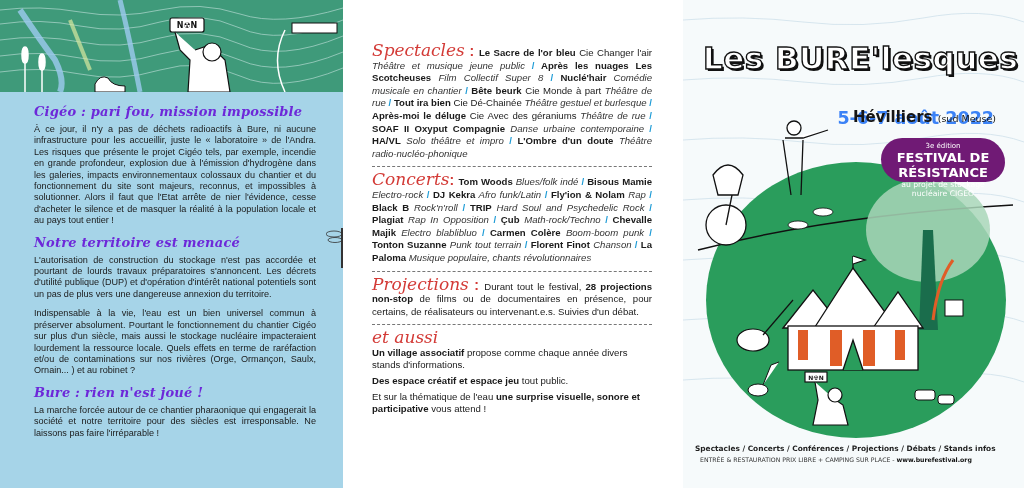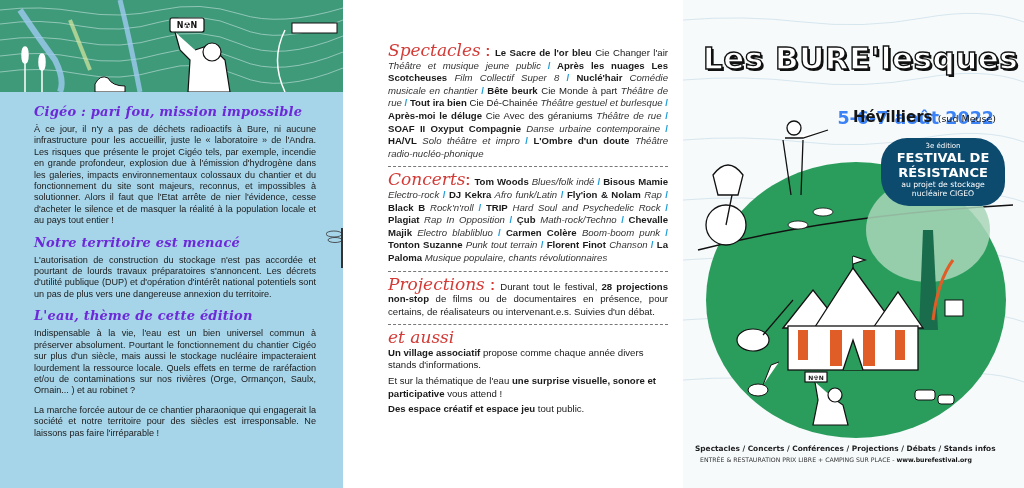--- a/index.html
+++ b/index.html
@@ -6,36 +6,36 @@
   body { width:1024px; height:488px; overflow:hidden; background:#fff; font-family:"Liberation Sans", sans-serif; color:#1a1a1a; position:relative; }
   .panel { position:absolute; top:0; height:488px; }
   
   #left { left:0; width:343px; background:#a6d4e8; }
   #left .banner { position:absolute; left:0; top:0; width:343px; height:92px; background:#3f9a7a; overflow:hidden; }
   #left .content { position:absolute; left:34px; top:104px; width:282px; }
   .lh { font-family:"DejaVu Serif", serif; font-style:italic; font-weight:bold; font-size:13px; color:#6d28d9; margin:0 0 2px 0; letter-spacing:0.2px; }
   .lp { font-size:9.1px; line-height:11.4px; text-align:justify; margin:5px 0 8px 0; }
   
   #mid { left:343px; width:340px; background:#fff; }
-  #mid .content { position:absolute; left:29px; top:44px; width:280px; font-size:9.6px; line-height:12.6px;margin-left:16px; }
+  #mid .content { position:absolute; left:29px; top:44px; width:280px; font-size:9.6px; line-height:12.6px; }
   .sec { margin:0; text-align:justify; }
   .sh { font-family:"DejaVu Serif", serif; font-style:italic; font-size:17px; color:#d33a36; font-weight:normal; }
   .colon { color:#d33a36; font-weight:bold; font-size:14px; }
   .b { font-weight:bold; }
   .i { font-style:italic; color:#333; }
   .sl { color:#1d9bd6; font-weight:bold; }
   .dash { border-top:1px dashed #777; margin:6px 0 6px 0; height:0; }
   .aussi p { margin:0 0 3px 0; }
   
   #right { left:683px; width:341px; background:#f6fafb; overflow:hidden; }
   .title { position:absolute; left:20px; top:40px; font-family:"DejaVu Sans", sans-serif; font-weight:bold; font-size:31px; color:#fff; -webkit-text-stroke:1.4px #111; letter-spacing:0.5px; text-shadow:2px 2px 0 #111; }
   .dates { position:absolute; right:30px; top:88px; font-family:"DejaVu Sans", sans-serif; font-weight:bold; font-size:17.5px; color:#3b82f6;margin-top:20px; }
   .place { position:absolute; right:28px; top:108px; font-family:"DejaVu Sans", sans-serif; font-size:15px; font-weight:bold; color:#151515; }
   .place span { font-weight:normal; font-size:9.5px; }
-  .cloud { position:absolute; left:198px; top:138px; width:124px; height:68px; background:#0c4a6e; border-radius:26px 30px 24px 28px; color:#fff; text-align:center; font-family:"DejaVu Sans", sans-serif; }
+  .cloud { position:absolute; left:198px; top:138px; width:124px; height:44px; background:#701a75; border-radius:26px 30px 24px 28px; color:#fff; text-align:center; font-family:"DejaVu Sans", sans-serif; }
   .cloud .ed { font-size:7px; margin-top:4px; }
   .cloud .fr { font-size:13px; font-weight:bold; }
   .cloud .pj { font-size:7.7px; line-height:9px; }
   .footer1 { position:absolute; left:12px; top:444px; font-family:"DejaVu Sans", sans-serif; font-weight:bold; font-size:7.4px; color:#222; white-space:nowrap; }
   .footer2 { position:absolute; left:17px; top:456px; font-family:"DejaVu Sans", sans-serif; font-size:6.2px; color:#333; white-space:nowrap; }
   .footer2 b { color:#111; }
   svg { display:block; }
 </style>
 </head>
 <body>
@@ -71,22 +71,22 @@
         <path d="M95 84 Q100 74 108 78 Q112 86 125 86 L125 92 L95 92 Z"></path>
         <rect x="292" y="23" width="45" height="10"></rect>
       </g>
     </svg>
   </div>
   <div class="content">
     <h3 class="lh">Cigéo : pari fou, mission impossible</h3>
     <p class="lp">À ce jour, il n'y a pas de déchets radioactifs à Bure, ni aucune infrastructure pour les accueillir, juste le « laboratoire » de l'Andra. Les risques que présente le projet Cigéo tels, par exemple, incendie en grande profondeur, explosion due à l'émission d'hydrogène dans les galeries, impacts environnementaux colossaux du chantier et du fonctionnement du site sont majeurs, reconnus, et impossibles à solutionner. Alors il faut que l'Etat arrête de nier l'évidence, cesse d'acheter le silence et de masquer la réalité à la population locale et au pays tout entier !</p>
     <h3 class="lh">Notre territoire est menacé</h3>
     <p class="lp">L'autorisation de construction du stockage n'est pas accordée et pourtant de lourds travaux préparatoires s'annoncent. Les décrets d'utilité publique (DUP) et d'opération d'intérêt national potentiels sont un pas de plus vers une dangereuse annexion du territoire.</p>
-    <h3 class="lh">L'eau, thème de cette édition</h3>
     <p class="lp">Indispensable à la vie, l'eau est un bien universel commun à préserver absolument. Pourtant le fonctionnement du chantier Cigéo sur plus d'un siècle, mais aussi le stockage nucléaire impacteraient lourdement la ressource locale. Quels effets en terme de raréfaction et/ou de contaminations sur nos rivières (Orge, Ormançon, Saulx, Ornain... ) et au robinet ?</p>
+    <h3 class="lh">Bure : rien n'est joué !</h3>
     <p class="lp">La marche forcée autour de ce chantier pharaonique qui engagerait la société et notre territoire pour des siècles est irresponsable. Ne laissons pas faire l'irréparable !</p>
   </div>
   <svg style="position:absolute; left:326px; top:222px;" width="32" height="50">
     <line x1="16" y1="6" x2="16" y2="46" stroke="#333" stroke-width="2"></line>
     <ellipse cx="8" cy="12" rx="8" ry="3" fill="none" stroke="#333" stroke-width="0.8"></ellipse>
     <ellipse cx="24" cy="12" rx="8" ry="3" fill="none" stroke="#333" stroke-width="0.8"></ellipse>
     <ellipse cx="9" cy="18" rx="7" ry="2.5" fill="none" stroke="#333" stroke-width="0.8"></ellipse>
     <ellipse cx="23" cy="18" rx="7" ry="2.5" fill="none" stroke="#333" stroke-width="0.8"></ellipse>
   </svg>
 </div>
@@ -104,22 +104,22 @@
     <div class="sec">
       <span class="sh">Projections</span><span class="colon"> : </span>
       <span>Durant tout le festival,</span>
       <span class="b">28 projections non-stop</span>
       <span>de films ou de documentaires en présence, pour certains, de réalisateurs ou intervenant.e.s. Suivies d'un débat.</span>
     </div>
     <div class="dash"></div>
     <div class="aussi">
       <div class="sh" style="margin-bottom:3px;">et aussi</div>
       <p><span></span><span class="b">Un village associatif</span><span> propose comme chaque année divers stands d'informations.</span></p>
+      <p><span></span><span class="b">Des espace créatif et espace jeu</span><span> tout public.</span></p>
       <p><span>Et sur la thématique de l'eau </span><span class="b">une surprise visuelle, sonore et participative</span><span> vous attend !</span></p>
-      <p><span></span><span class="b">Des espace créatif et espace jeu</span><span> tout public.</span></p>
     </div>
   </div>
 </div>
 
 <div class="panel" id="right">
   <svg style="position:absolute; left:0; top:0;" width="341" height="488">
     <g stroke="#c9dde8" stroke-width="0.7" fill="none">
       <path d="M0 20 Q60 15 120 22 T240 18 T341 22"></path>
       <path d="M0 80 Q60 75 120 82 T240 78 T341 82"></path>
       <path d="M0 140 Q60 135 120 142 T240 138 T341 142"></path>

